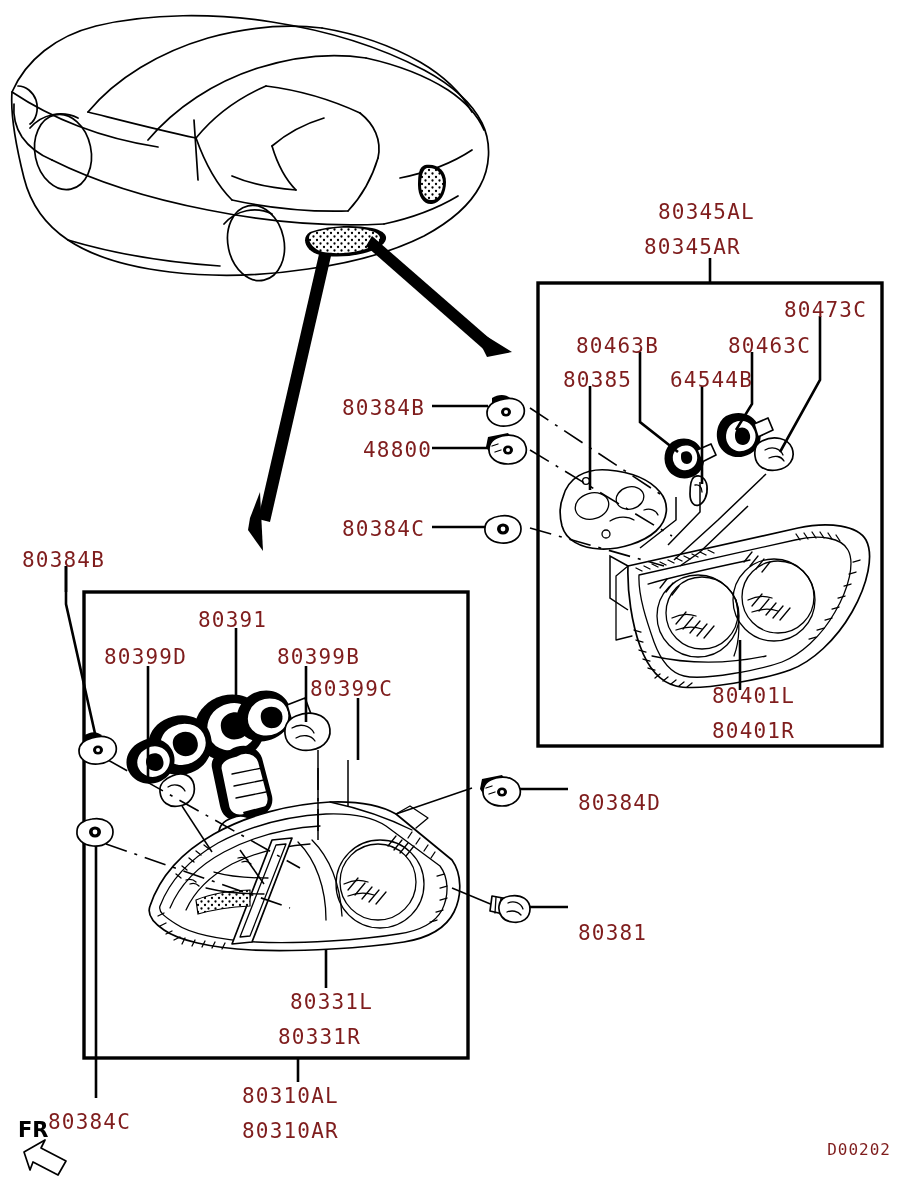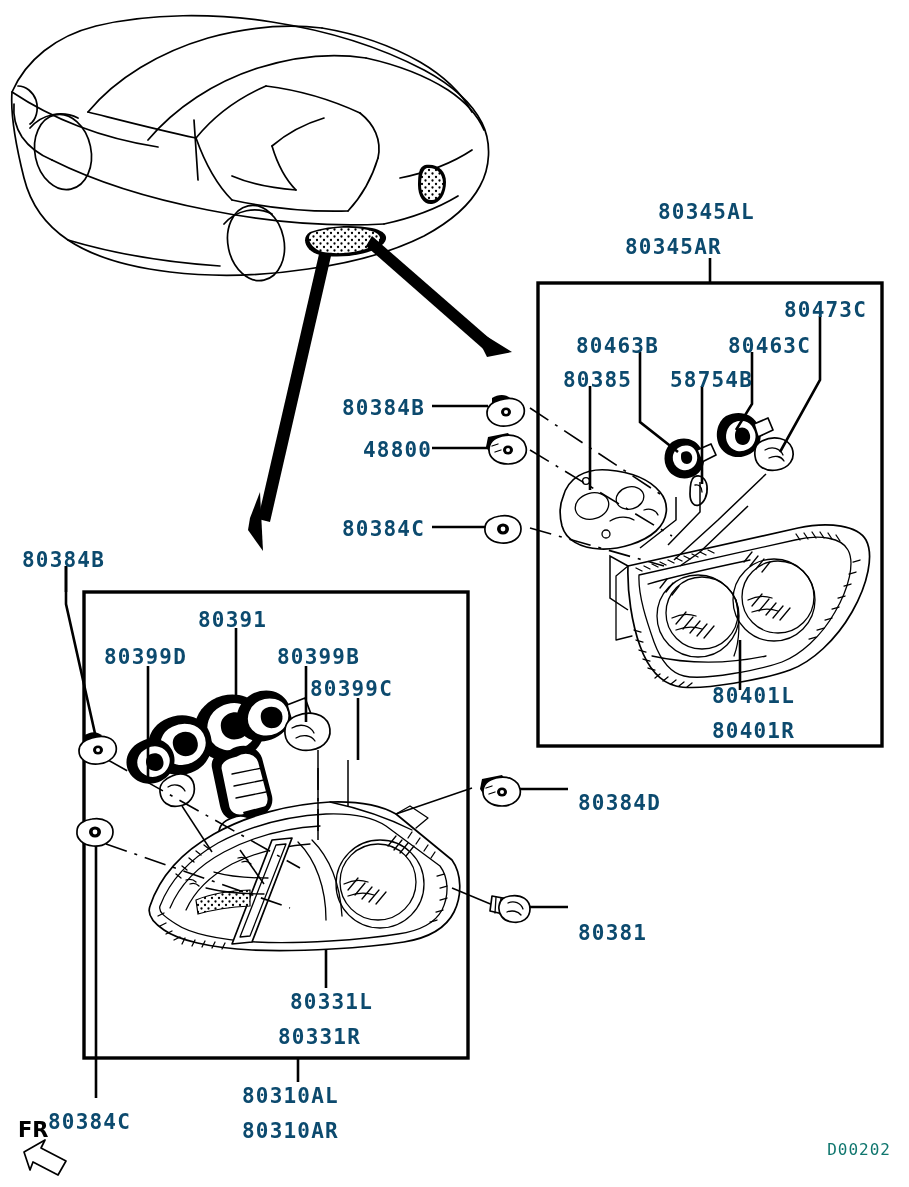--- a/index.html
+++ b/index.html
@@ -14,33 +14,33 @@
     height:1187px;
     background:#fff;
     overflow:hidden;
   }
   svg#art{position:absolute;left:0;top:0;width:909px;height:1187px;}
   .lbl{
     position:absolute;
     font-family:"DejaVu Sans Mono","Liberation Mono",monospace;
     font-size:21px;
     letter-spacing:1.2px;
-    color:#0c4a6e;
+    color:#7f1d1d;
     white-space:nowrap;
     line-height:28px;
-    font-weight:700;
+    font-weight:400;
   }
   .code{
     position:absolute;
     right:18px;
     bottom:28px;
     font-family:"DejaVu Sans Mono","Liberation Mono",monospace;
     font-size:16px;
     letter-spacing:1px;
-    color:#0f766e;
+    color:#7f1d1d;
   }
   .frtxt{
     position:absolute;
     font-family:"DejaVu Sans","Liberation Sans",sans-serif;
     font-size:21px;
     font-weight:700;
     letter-spacing:0px;
   }
 </style>
 </head>
@@ -438,27 +438,27 @@
       <path class="lnT" d="M507 912 C 512 910 518 911 521 915"></path>
     </g>
 
     <g>
       <path class="wht" d="M24 1152 L 45 1140 L 41 1148 L 66 1161 L 58 1175 L 33 1162 L 30 1170 Z"></path>
     </g>
 
   </svg>
 
   <div class="lbl" style="left:658px; top:198px;">80345AL</div>
-  <div class="lbl" style="left:625px; top:233px;">80345AR</div>
+  <div class="lbl" style="left:644px; top:233px;">80345AR</div>
 
   <div class="lbl" style="left:784px; top:296px;">80473C</div>
   <div class="lbl" style="left:576px; top:332px;">80463B</div>
   <div class="lbl" style="left:728px; top:332px;">80463C</div>
   <div class="lbl" style="left:563px; top:366px;text-align:center;">80385</div>
-  <div class="lbl" style="left:670px; top:366px;">58754B</div>
+  <div class="lbl" style="left:670px; top:366px;">64544B</div>
 
   <div class="lbl" style="left:712px; top:682px;text-align:center;">80401L</div>
   <div class="lbl" style="left:712px; top:717px;">80401R</div>
 
   <div class="lbl" style="left:342px; top:394px;">80384B</div>
   <div class="lbl" style="left:363px; top:436px;">48800</div>
   <div class="lbl" style="left:342px; top:515px;">80384C</div>
 
   <div class="lbl" style="left:198px; top:606px;">80391</div>
   <div class="lbl" style="left:104px; top:643px;">80399D</div>

